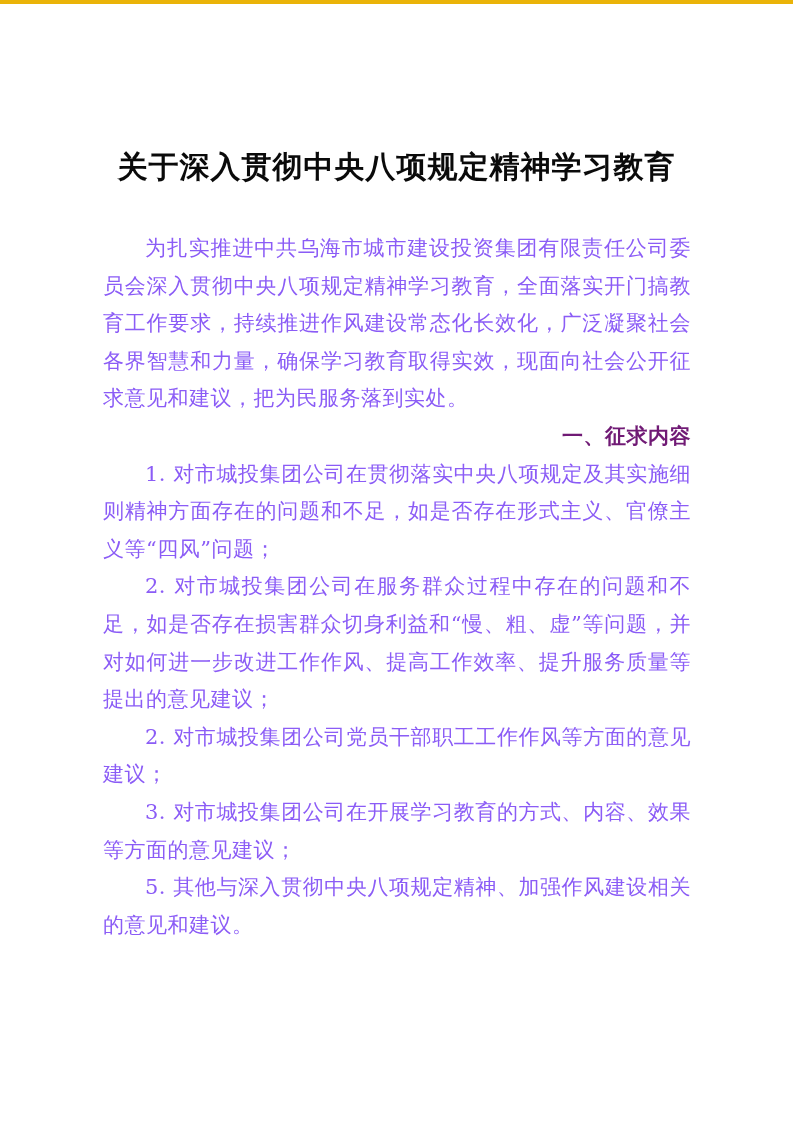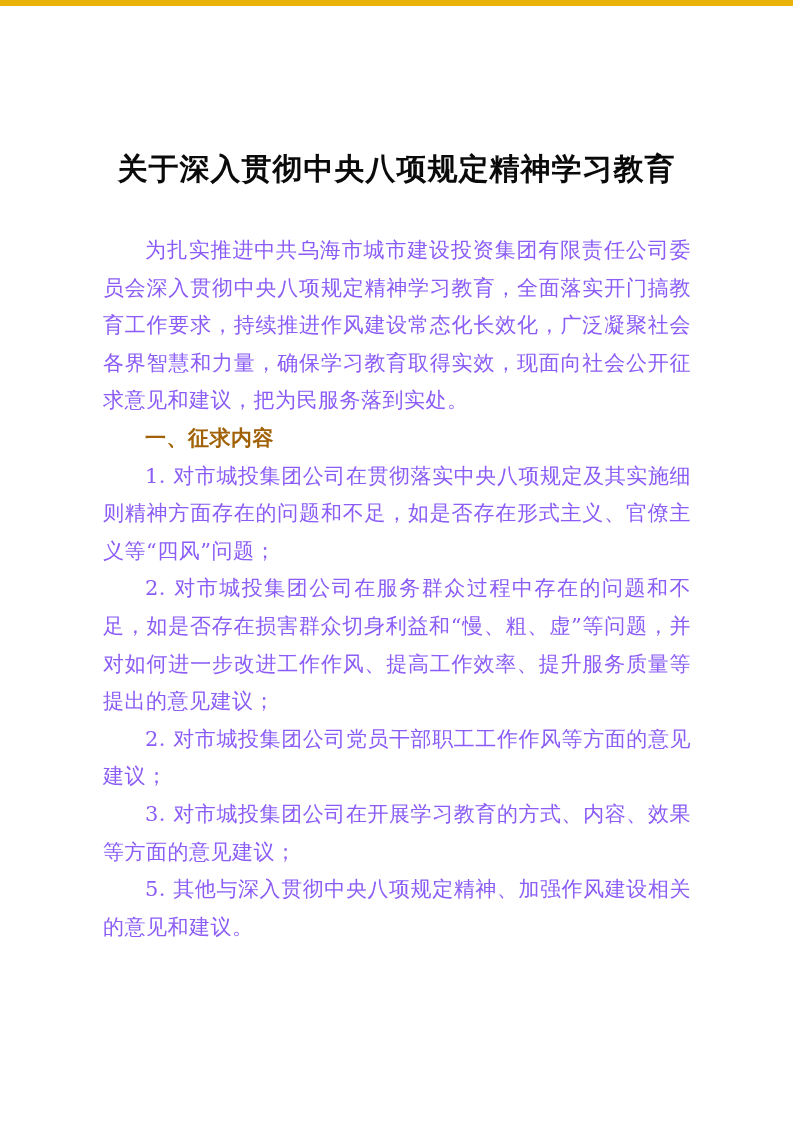--- a/index.html
+++ b/index.html
@@ -12,21 +12,21 @@
     height: 1122px;
     overflow: hidden;
     font-family: "DejaVu Serif", "Liberation Serif", serif;
     color: #111111;
   }
   .page {
     position: relative;
     width: 793px;
     height: 891px;
     background: #ffffff;
-    border-top: 6px solid #eab308;
+    border-top: 4px solid #eab308;
     box-sizing: border-box;
   }
   .doc-title {
     margin: 0;
     padding-top: 140px;
     text-align: center;
     font-size: 30px;
     font-weight: bold;
     line-height: 45px;
     letter-spacing: 1px;
@@ -46,22 +46,22 @@
     text-indent: 2em;
     text-align: justify;
     text-justify: inter-ideograph;
     letter-spacing: 0.5px;
     word-break: break-all;
     color: #8b5cf6;
   }
   .content p.heading {
     font-family: "DejaVu Sans", "Liberation Sans", sans-serif;
     font-weight: bold;
-    text-align: left;
-    color: #a16207;
+    text-align: right;
+    color: #701a75;
   }
 </style>
 </head>
 <body>
 
 <div class="page">
   <h1 class="doc-title">
     <span class="title-line">关于深入贯彻中央八项规定精神学习教育</span>
   </h1>
   <div class="content" id="doc-content">

